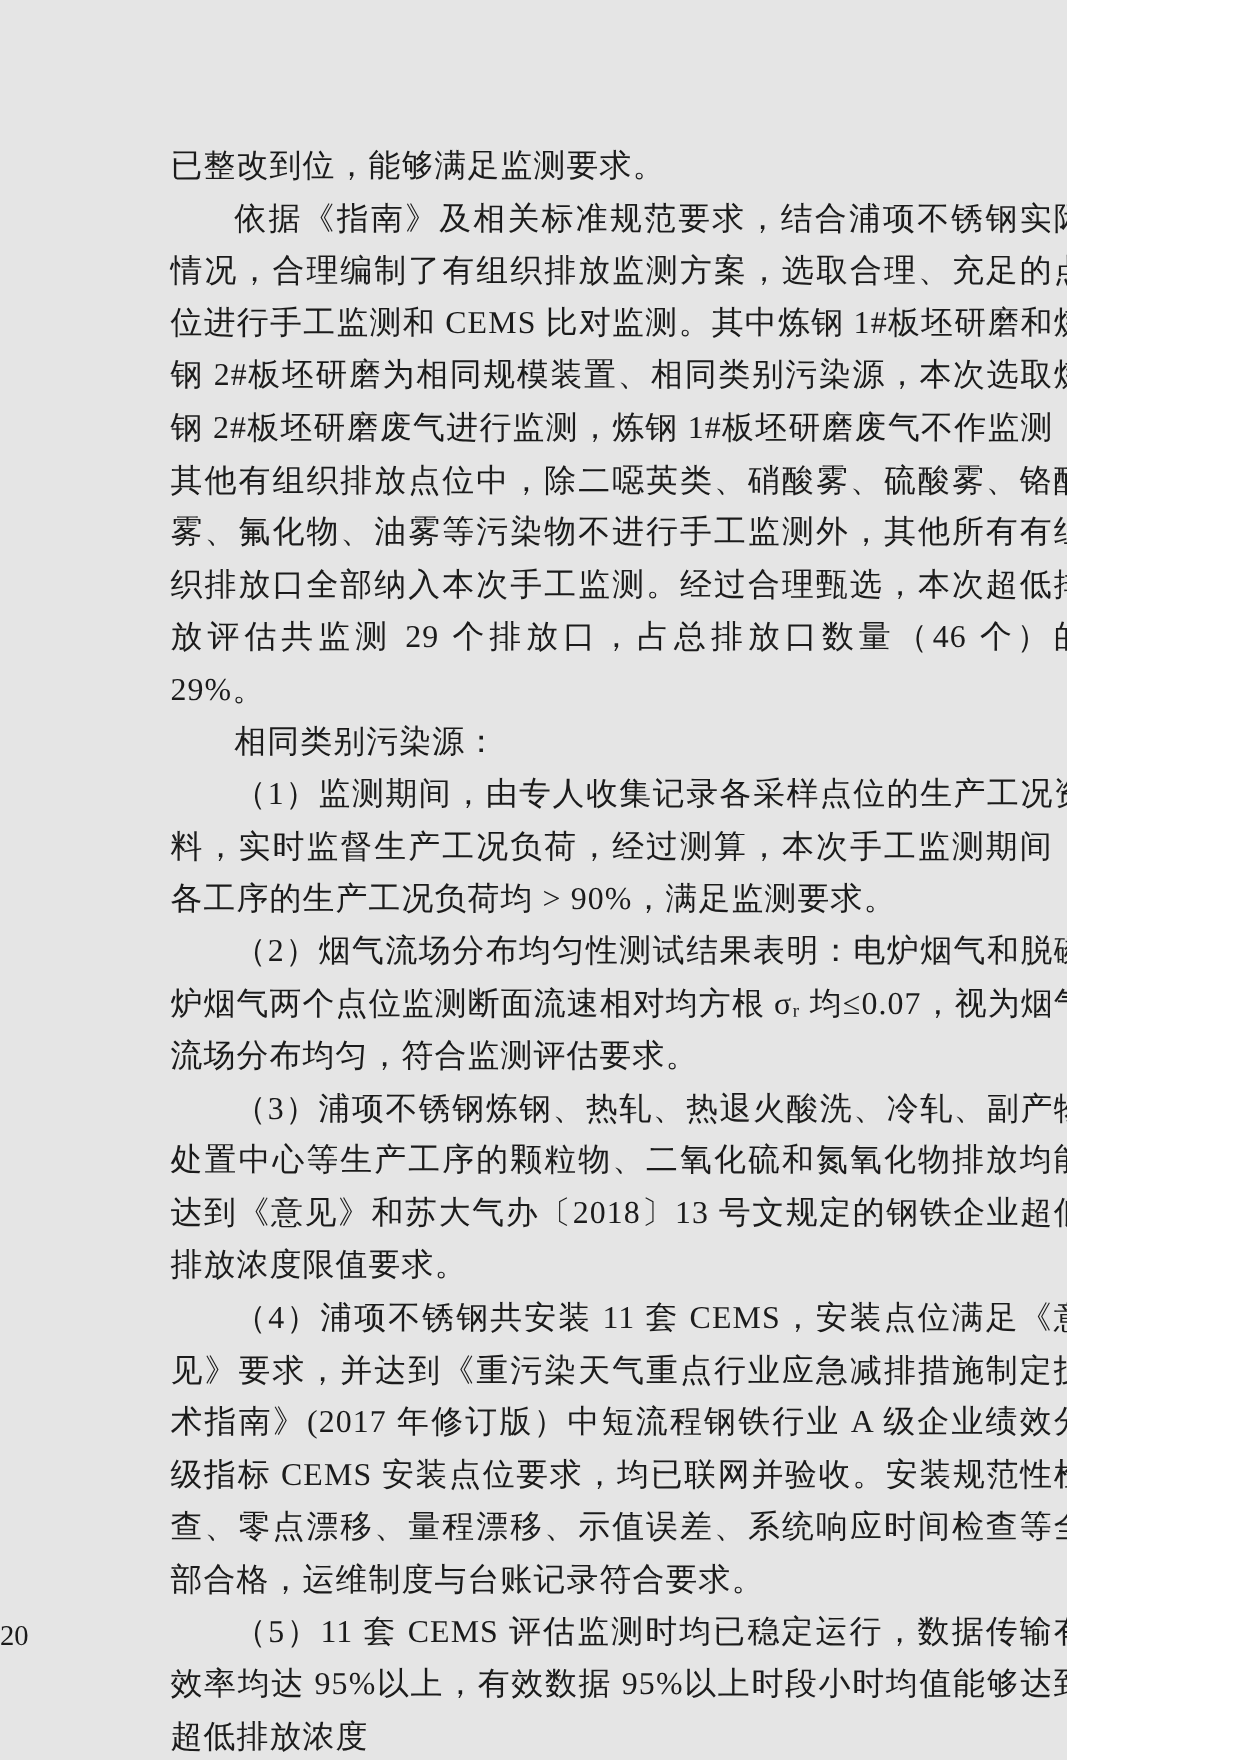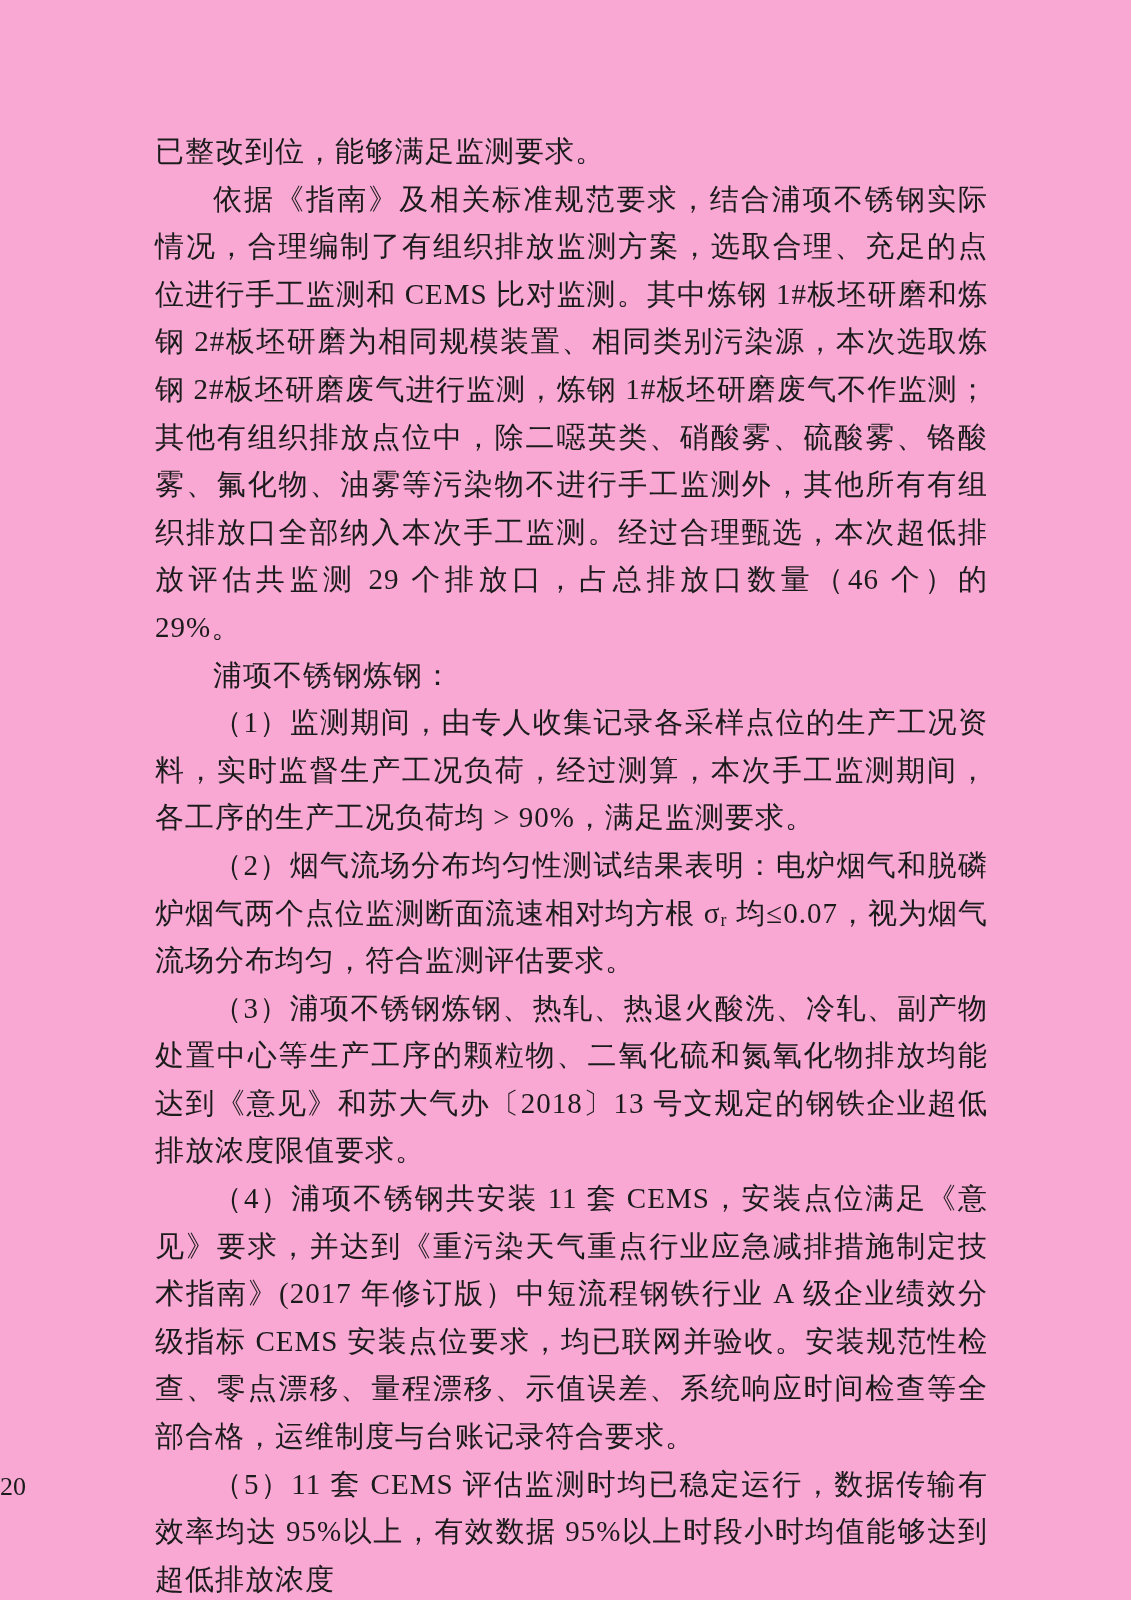--- a/index.html
+++ b/index.html
@@ -2,23 +2,23 @@
 <html><head>
 <meta charset="utf-8">
 <style>
   html, body {
     margin: 0;
     padding: 0;
     background: #ffffff;
   }
   .page {
     position: relative;
-    width: 1131px;
+    width: 970px;
     height: 1600px;
-    background: #f9a8d4;
+    background: #e5e5e5;
     overflow: hidden;
     font-family: "Liberation Serif", "DejaVu Serif", serif;
     color: #1b1b1b;
   }
   .content {
     position: absolute;
     left: 155px;
     top: 128px;
     width: 833px;
     font-size: 29px;
@@ -43,21 +43,21 @@
     color: #1b1b1b;
   }
 </style>
 </head>
 <body>
 
 <div class="page">
   <div class="content">
     <p>已整改到位，能够满足监测要求。</p>
     <p class="indent">依据《指南》及相关标准规范要求，结合浦项不锈钢实际情况，合理编制了有组织排放监测方案，选取合理、充足的点位进行手工监测和 CEMS 比对监测。其中炼钢 1#板坯研磨和炼钢 2#板坯研磨为相同规模装置、相同类别污染源，本次选取炼钢 2#板坯研磨废气进行监测，炼钢 1#板坯研磨废气不作监测；其他有组织排放点位中，除二噁英类、硝酸雾、硫酸雾、铬酸雾、氟化物、油雾等污染物不进行手工监测外，其他所有有组织排放口全部纳入本次手工监测。经过合理甄选，本次超低排放评估共监测 29 个排放口，占总排放口数量（46 个）的 29%。</p>
-    <p class="indent">浦项不锈钢炼钢：</p>
+    <p class="indent">相同类别污染源：</p>
     <p class="indent">（1）监测期间，由专人收集记录各采样点位的生产工况资料，实时监督生产工况负荷，经过测算，本次手工监测期间，各工序的生产工况负荷均 &gt; 90%，满足监测要求。</p>
     <p class="indent">（2）烟气流场分布均匀性测试结果表明：电炉烟气和脱磷炉烟气两个点位监测断面流速相对均方根 σᵣ 均≤0.07，视为烟气流场分布均匀，符合监测评估要求。</p>
     <p class="indent">（3）浦项不锈钢炼钢、热轧、热退火酸洗、冷轧、副产物处置中心等生产工序的颗粒物、二氧化硫和氮氧化物排放均能达到《意见》和苏大气办〔2018〕13 号文规定的钢铁企业超低排放浓度限值要求。</p>
     <p class="indent">（4）浦项不锈钢共安装 11 套 CEMS，安装点位满足《意见》要求，并达到《重污染天气重点行业应急减排措施制定技术指南》(2017 年修订版）中短流程钢铁行业 A 级企业绩效分级指标 CEMS 安装点位要求，均已联网并验收。安装规范性检查、零点漂移、量程漂移、示值误差、系统响应时间检查等全部合格，运维制度与台账记录符合要求。</p>
     <p class="indent">（5）11 套 CEMS 评估监测时均已稳定运行，数据传输有效率均达 95%以上，有效数据 95%以上时段小时均值能够达到超低排放浓度</p>
   </div>
 
   <div class="page-footer">20</div>
 </div>
 

